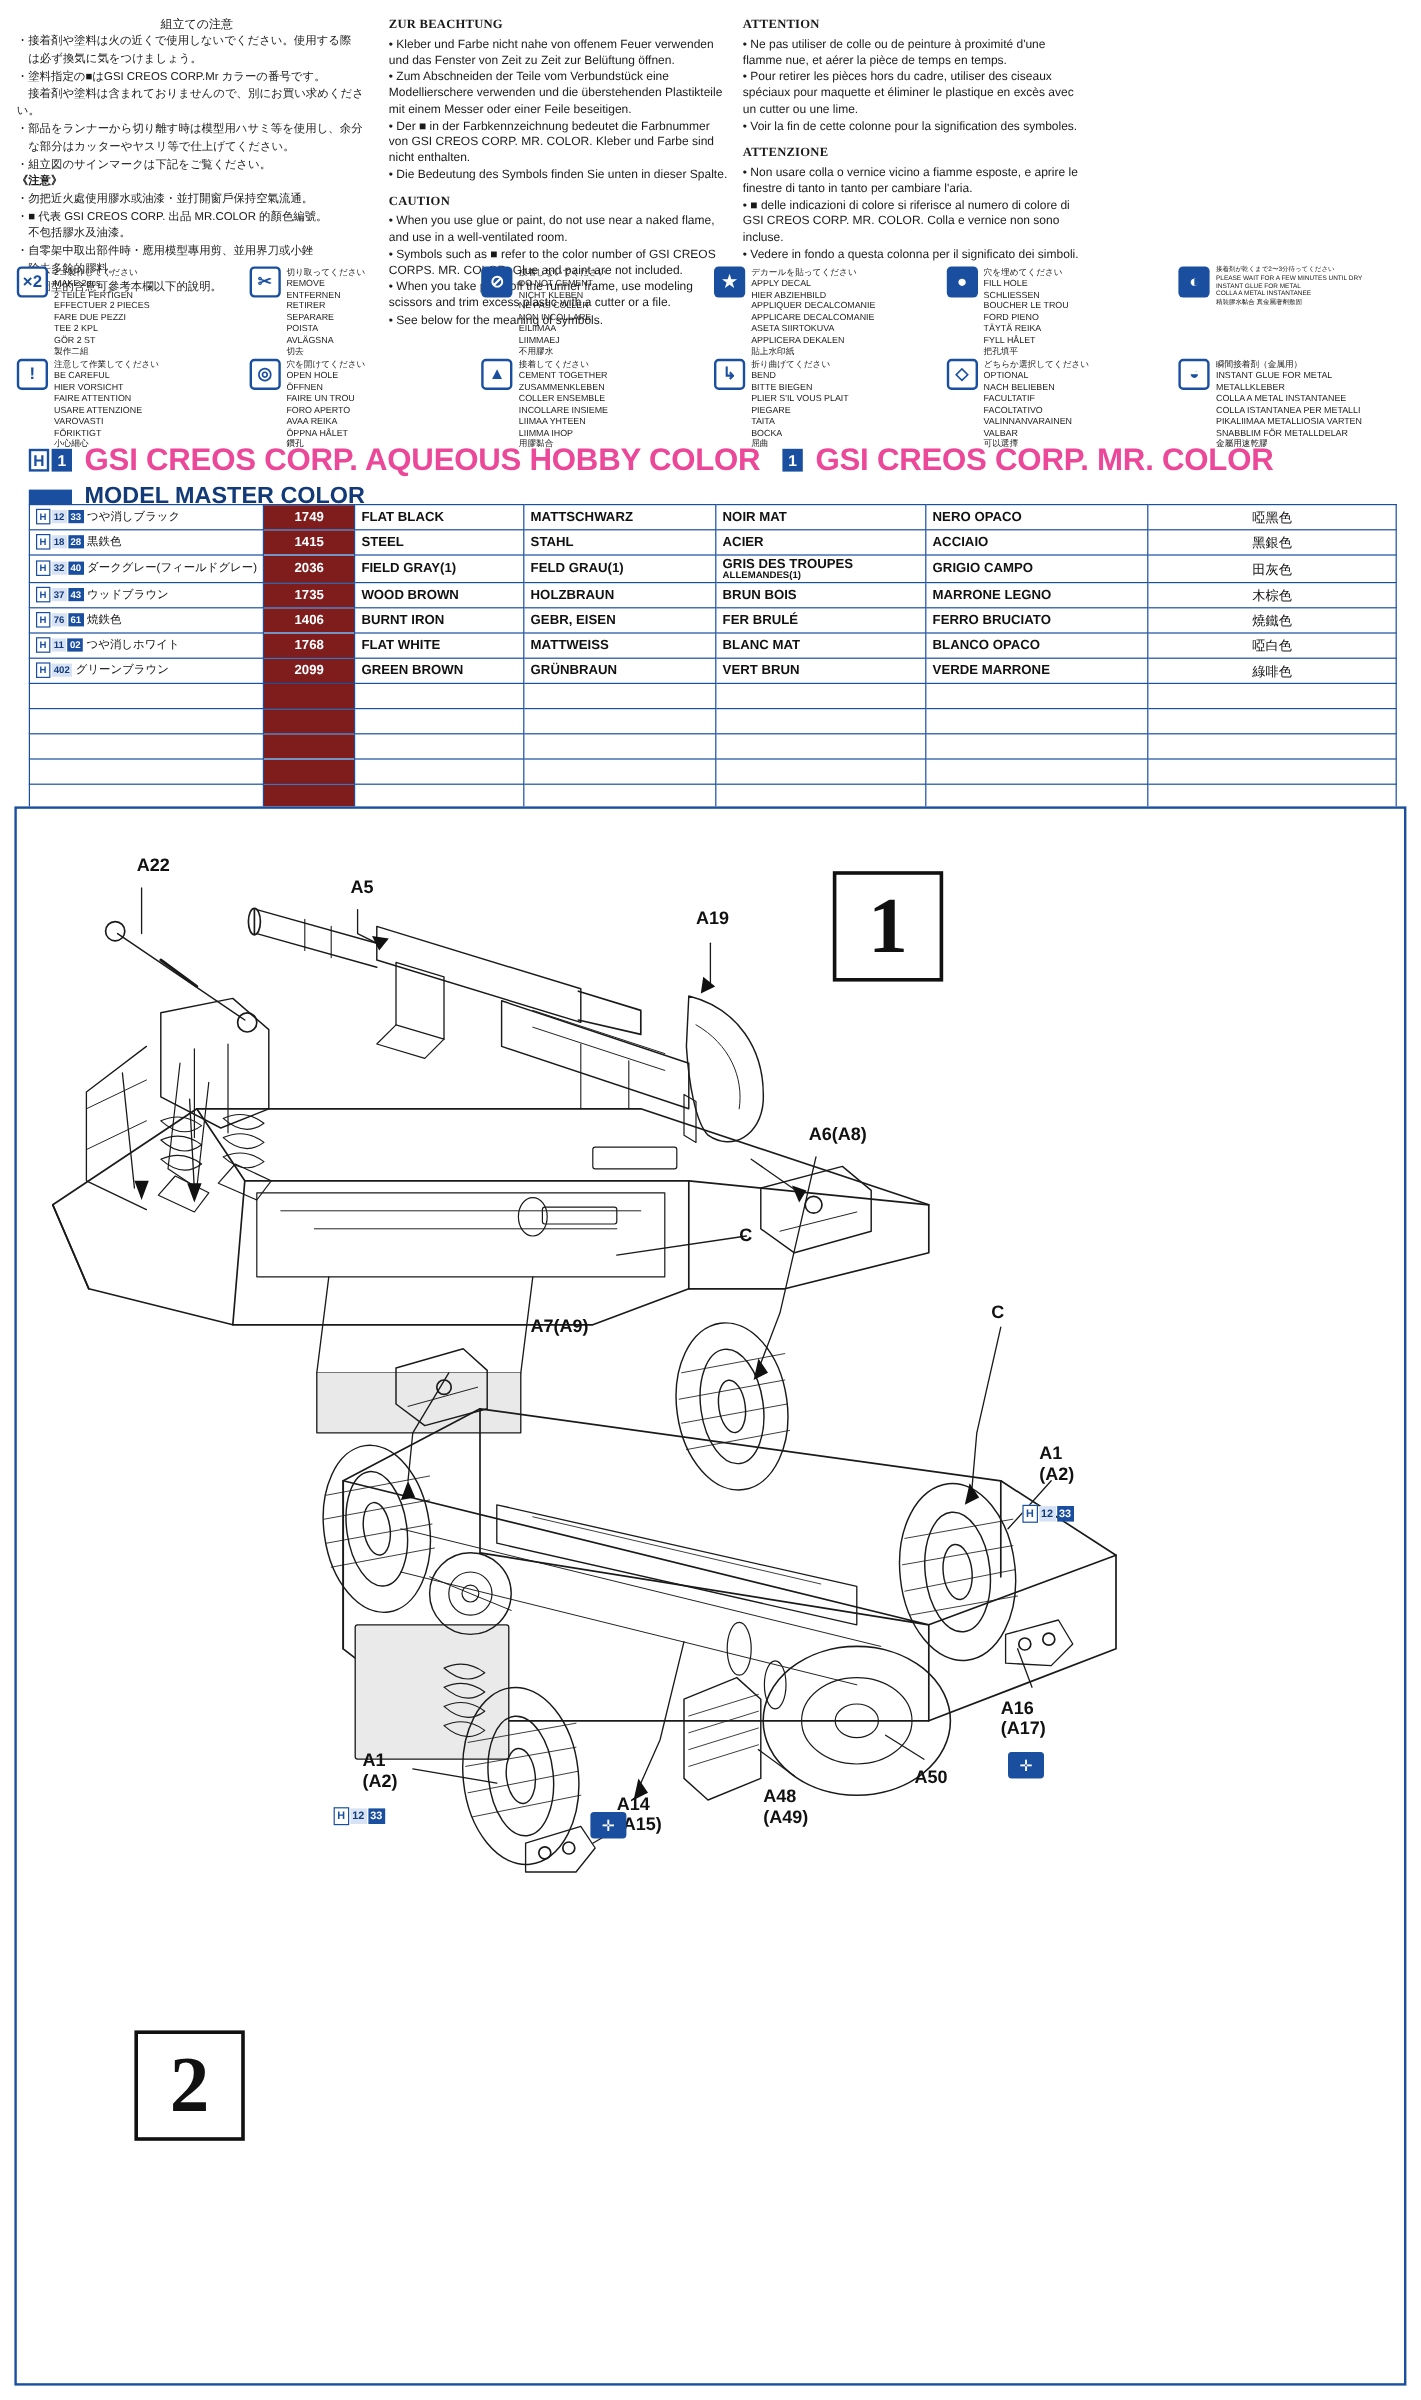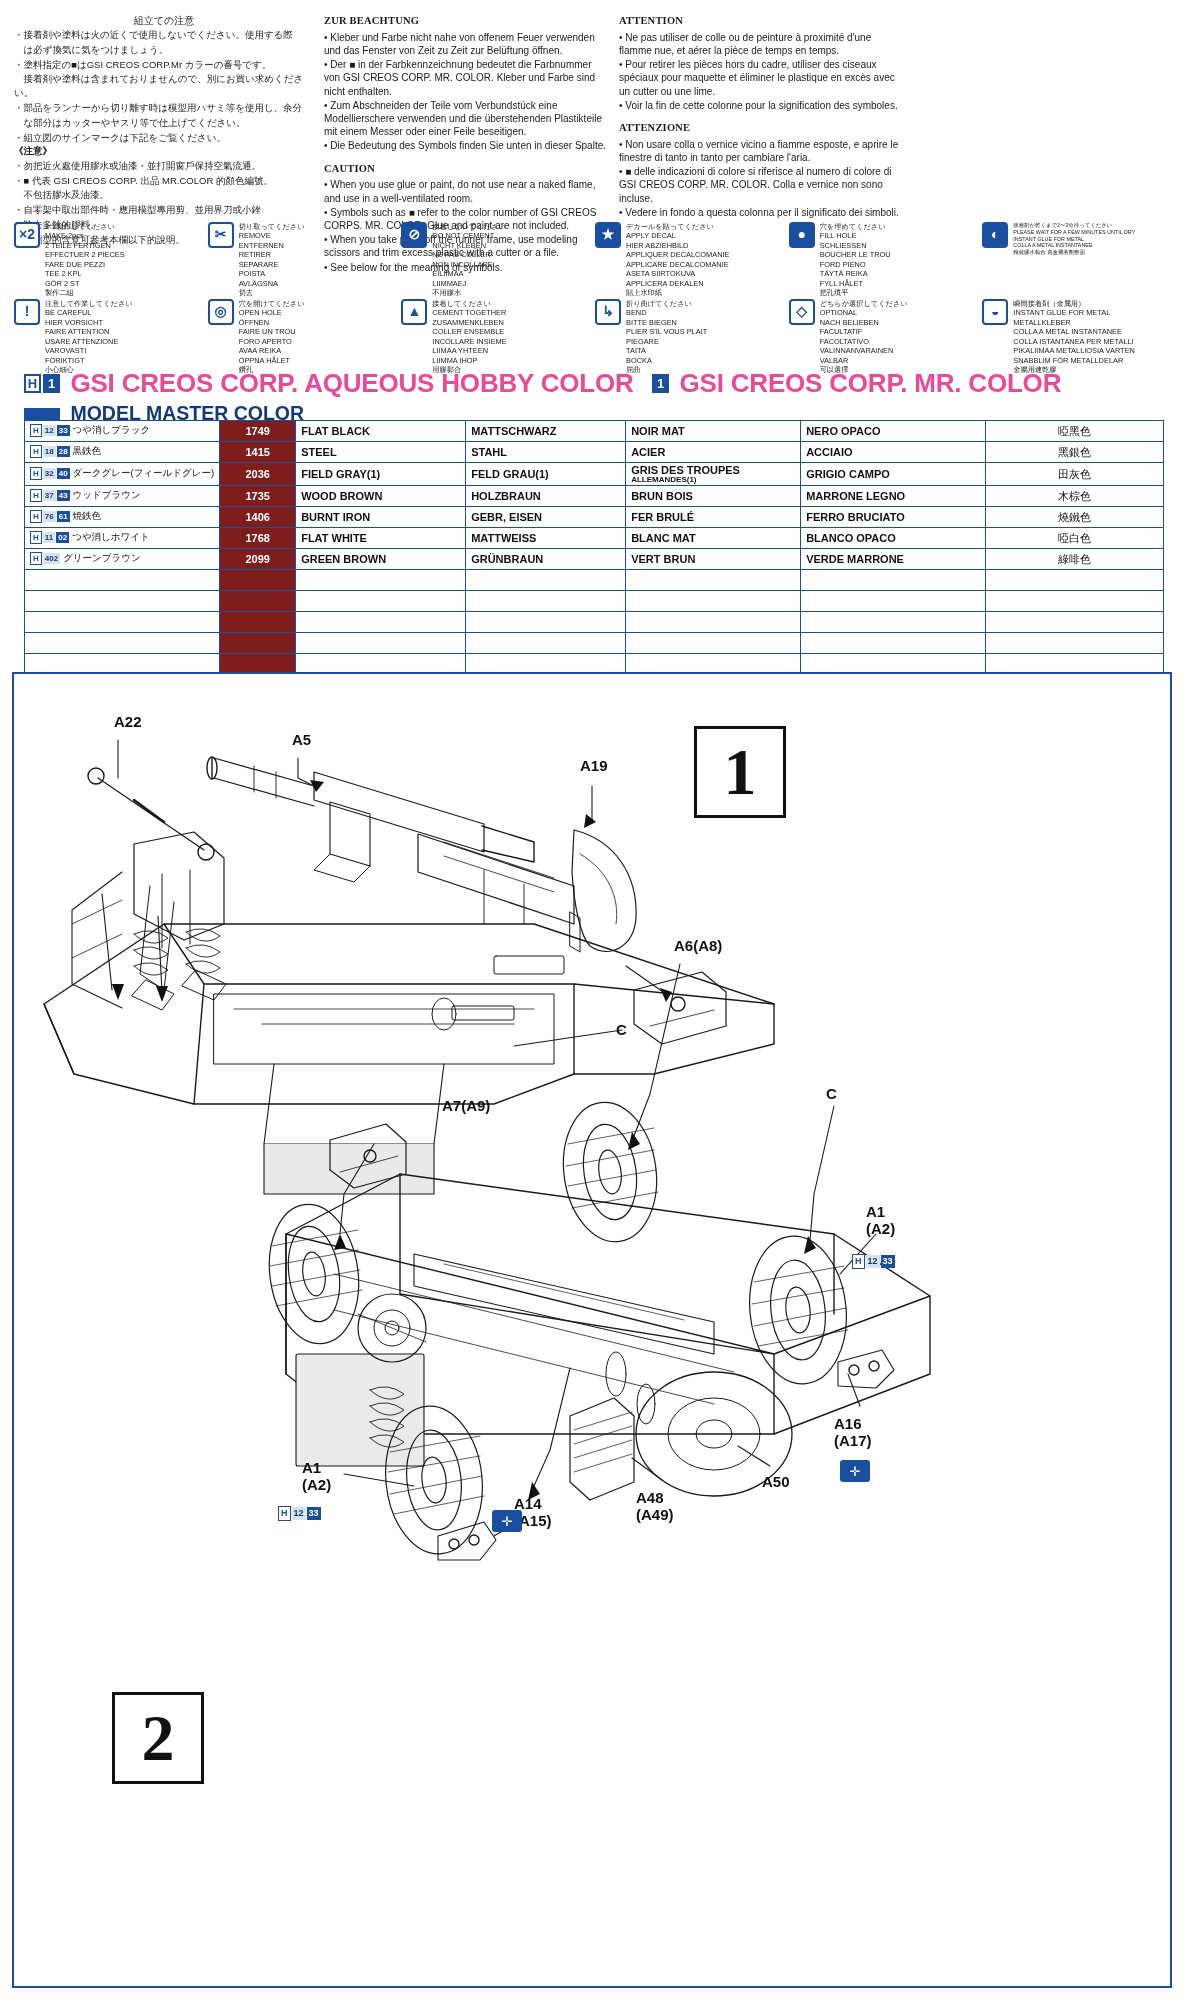--- a/index.html
+++ b/index.html
@@ -79,21 +79,21 @@
   .ctable {
     position:absolute; left:24px; top:420px; width:1140px;
     border-collapse:collapse; font-size:11px;
   }
   .ctable td {
     border:1px solid #1a4fa0; height:21px; padding:1px 5px; color:#111;
     white-space:nowrap; overflow:hidden;
   }
   .c-code { width:118px; font-size:10px; }
   .c-num  { width:76px; background:#7f1d1d; color:#fff !important; font-weight:bold; text-align:center; font-size:11px;}
-  .c-en   { width:170px; font-weight:bold; }
+  .c-en   { width:141px; font-weight:bold; }
   .c-de   { width:160px; font-weight:bold;margin-top:24px; }
   .c-fr   { width:175px; font-weight:bold; }
   .c-it   { width:185px; font-weight:bold; }
   .c-zh   { width:auto; text-align:center; }
   .c-fr small { font-size:8px; display:block; line-height:1; font-weight:bold;}
   .hchip {
     display:inline-flex; align-items:center; gap:1px; vertical-align:middle; margin-right:3px;
   }
   .hchip .h { background:#ffffff; border:1px solid #1a4fa0; color:#1a4fa0; font-size:8px; font-weight:bold;
               padding:0 2px; line-height:11px; }
@@ -155,22 +155,22 @@
       <p class="jp-line">　不包括膠水及油漆。</p>
       <p class="jp-line">・自零架中取出部件時・應用模型專用剪、並用界刀或小銼</p>
       <p class="jp-line">　除去多餘的膠料。</p>
       <p class="jp-line">・各圖型的含意可參考本欄以下的說明。</p>
     </div>
 
     <div class="notes-col col-de">
       <h4>ZUR BEACHTUNG</h4>
       <div class="de-block">
         <p>• Kleber und Farbe nicht nahe von offenem Feuer verwenden und das Fenster von Zeit zu Zeit zur Belüftung öffnen.</p>
+        <p>• Zum Abschneiden der Teile vom Verbundstück eine Modellierschere verwenden und die überstehenden Plastikteile mit einem Messer oder einer Feile beseitigen.</p>
         <p>• Der ■ in der Farbkennzeichnung bedeutet die Farbnummer von GSI CREOS CORP. MR. COLOR. Kleber und Farbe sind nicht enthalten.</p>
-        <p>• Zum Abschneiden der Teile vom Verbundstück eine Modellierschere verwenden und die überstehenden Plastikteile mit einem Messer oder einer Feile beseitigen.</p>
         <p>• Die Bedeutung des Symbols finden Sie unten in dieser Spalte.</p>
       </div>
       <h4>CAUTION</h4>
       <div class="en-block">
         <p>• When you use glue or paint, do not use near a naked flame, and use in a well-ventilated room.</p>
         <p>• Symbols such as ■ refer to the color number of GSI CREOS CORPS. MR. COLOR. Glue and paint are not included.</p>
         <p>• When you take parts off the runner frame, use modeling scissors and trim excess plastic with a cutter or a file.</p>
         <p>• See below for the meaning of symbols.</p>
       </div>
     </div>

